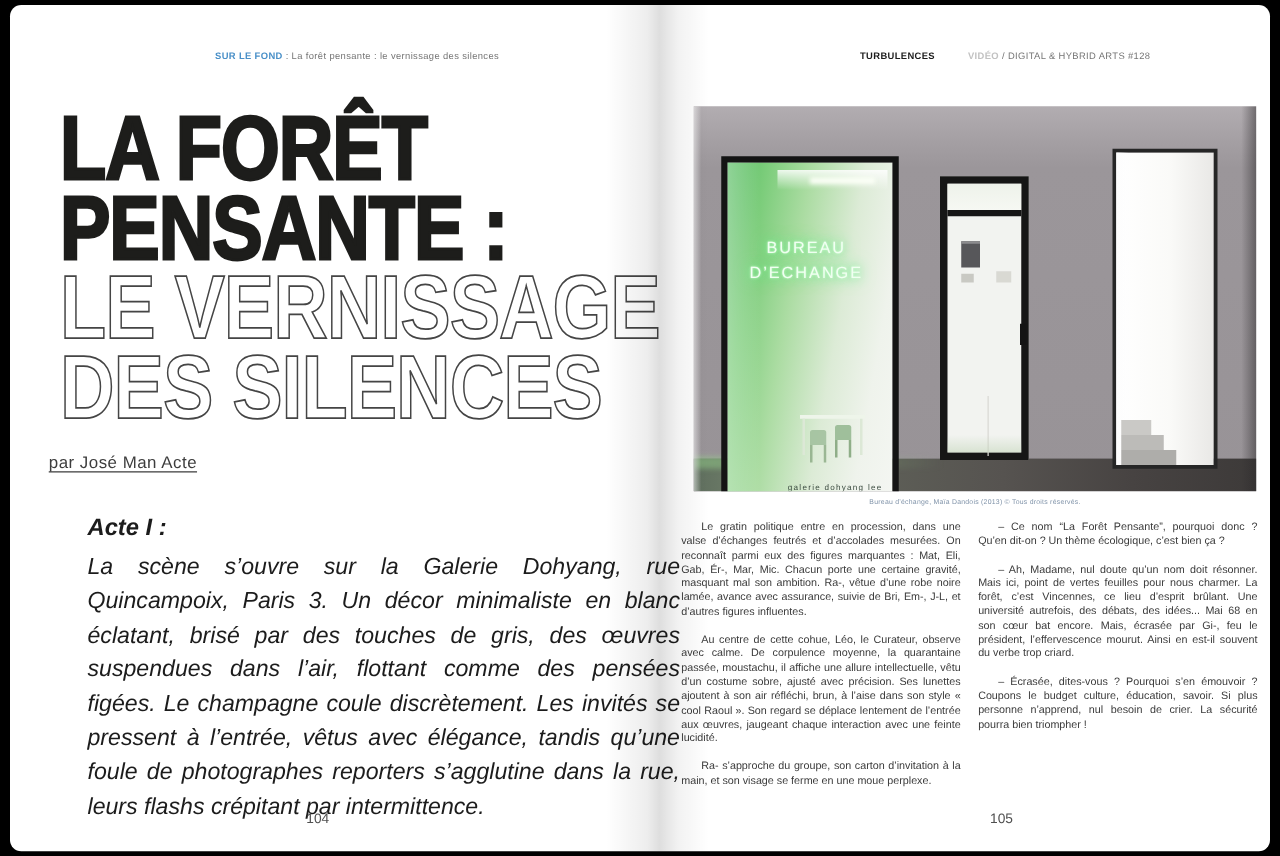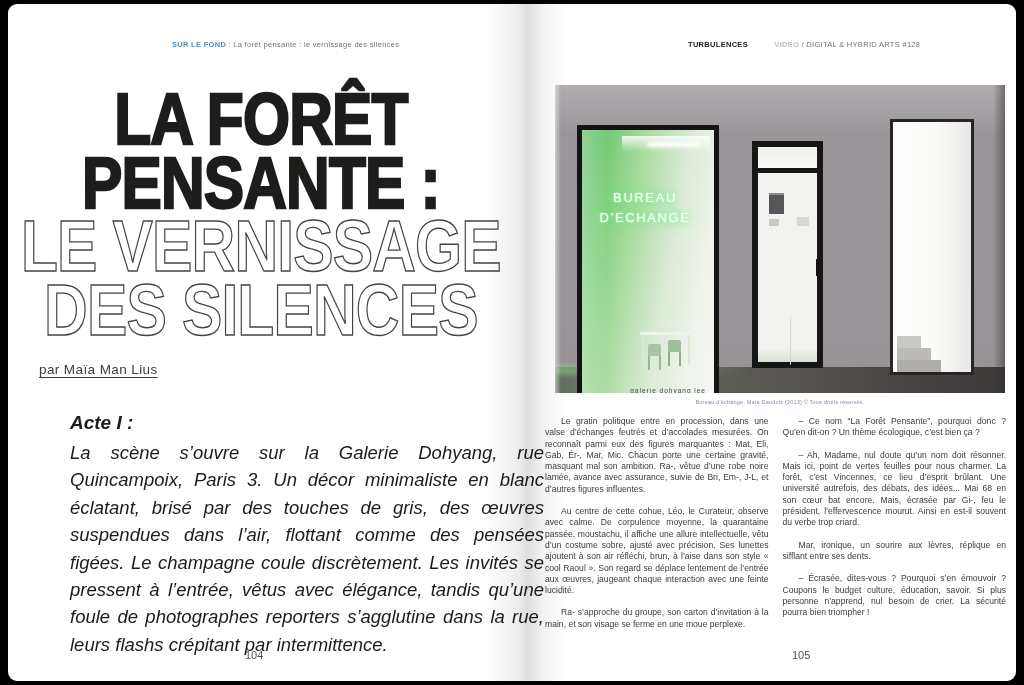--- a/index.html
+++ b/index.html
@@ -15,21 +15,21 @@
   
   .runhead { position:absolute; top:36px; font-size:7.5px; letter-spacing:.3px; color:#4a4a4a; white-space:nowrap; }
   .rh-left { left:164px; }
   .rh-right { left:680px; }
   .rh-section { color:#4a90c8; font-weight:bold; }
   .rh-brand { color:#1b1b1b; font-weight:bold;text-align:right; }
   .rh-video { color:#c2c2c2; font-weight:bold;padding-left:24px; }
   .rh-rest { color:#757575; }
 
   
-  .title { position:absolute; left:13px; top:84px;text-align:center; }
+  .title { position:absolute; left:40px; top:84px; }
   .title-line { font-size:72px; line-height:63.5px; font-weight:bold; letter-spacing:-1px;
                 transform:scaleX(.84); transform-origin:left center; white-space:nowrap; }
   .title-solid { color:#1d1d1b; -webkit-text-stroke:2.4px #1d1d1b; }
   .title-outline { color:#fff; -webkit-text-stroke:1.4px #454545; }
 
   .byline { position:absolute; left:31px; top:358px; font-size:13.5px; color:#3d3d3d;
             letter-spacing:.4px; text-decoration:underline; text-underline-offset:3px; }
 
   .act { position:absolute; left:30px; top:408px; width:474px; color:#1c1c1c;margin-left:32px; }
   .act h3 { font-size:19px; font-style:italic; font-weight:bold; margin-bottom:5px; }
@@ -123,21 +123,21 @@
     <span class="rh-brand">TURBULENCES</span><span class="rh-video"> VIDÉO </span><span class="rh-rest">/ DIGITAL &amp; HYBRID ARTS #128</span>
   </div>
 
   <div class="title">
     <div class="title-line title-solid">LA FORÊT</div>
     <div class="title-line title-solid">PENSANTE :</div>
     <div class="title-line title-outline">LE VERNISSAGE</div>
     <div class="title-line title-outline">DES SILENCES</div>
   </div>
 
-  <div class="byline">par Maïa Man Lius</div>
+  <div class="byline">par José Man Acte</div>
 
   <div class="act">
     <h3>Acte I :</h3>
     <p>La scène s’ouvre sur la Galerie Dohyang, rue Quincampoix, Paris 3. Un décor minimaliste en blanc éclatant, brisé par des touches de gris, des œuvres suspendues dans l’air, flottant comme des pensées figées. Le champagne coule discrètement. Les invités se pressent à l’entrée, vêtus avec élégance, tandis qu’une foule de photographes reporters s’agglutine dans la rue, leurs flashs crépitant par intermittence.</p>
   </div>
 
   <div class="pagenum pn-left">104</div>
 
   <div class="photo">
     <div class="pavement"></div>
@@ -194,21 +194,20 @@
 
   <div class="cols">
     <div class="col">
       <p>Le gratin politique entre en procession, dans une valse d’échanges feutrés et d’accolades mesurées. On reconnaît parmi eux des figures marquantes :  Mat, Eli, Gab, Ér-, Mar, Mic. Chacun porte une certaine gravité, masquant mal son ambition. Ra-, vêtue d’une robe noire lamée, avance avec assurance, suivie de Bri, Em-, J-L, et d’autres figures influentes.</p>
       <p>Au centre de cette cohue, Léo, le Curateur, observe avec calme. De corpulence moyenne, la quarantaine passée, moustachu, il affiche une allure intellectuelle, vêtu d’un costume sobre, ajusté avec précision. Ses lunettes ajoutent à son air réfléchi, brun, à l’aise dans son style « cool Raoul ». Son regard se déplace lentement de l’entrée aux œuvres, jaugeant chaque interaction avec une feinte lucidité.</p>
       <p>Ra- s’approche du groupe, son carton d’invitation à la main, et son visage se ferme en une moue perplexe.</p>
     </div>
     <div class="col">
       <p>– Ce nom “La Forêt Pensante”, pourquoi donc ? Qu’en dit-on ? Un thème écologique, c’est bien ça ?</p>
       <p>– Ah, Madame, nul doute qu’un nom doit résonner. Mais ici, point de vertes feuilles pour nous charmer. La forêt, c’est Vincennes, ce lieu d’esprit brûlant. Une université autrefois, des débats, des idées... Mai 68 en son cœur bat encore. Mais, écrasée par Gi-, feu le président, l’effervescence mourut. Ainsi en est-il souvent du verbe trop criard.</p>
-      <p>Mar, ironique, un sourire aux lèvres, réplique en sifflant entre ses dents.</p>
       <p>– Écrasée, dites-vous ? Pourquoi s’en émouvoir ? Coupons le budget culture, éducation, savoir. Si plus personne n’apprend, nul besoin de crier. La sécurité pourra bien triompher !</p>
     </div>
   </div>
 
   <div class="pagenum pn-right">105</div>
 
   <div class="gutter"></div>
 </div>
 
 </body></html>

